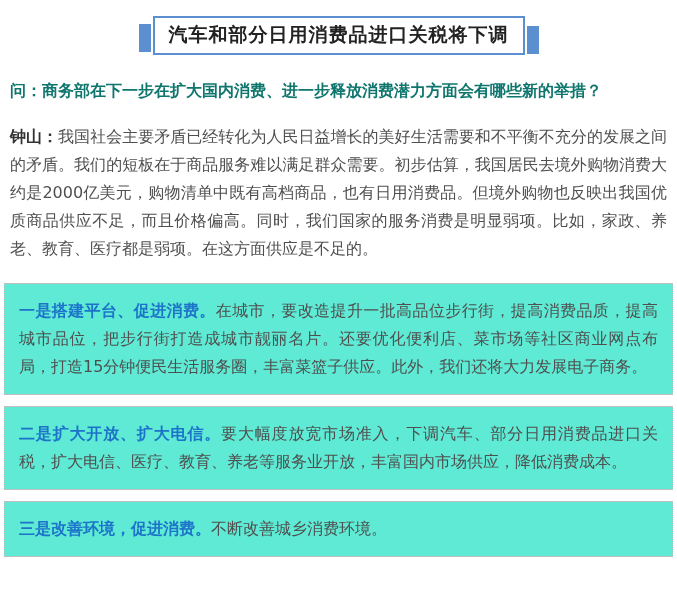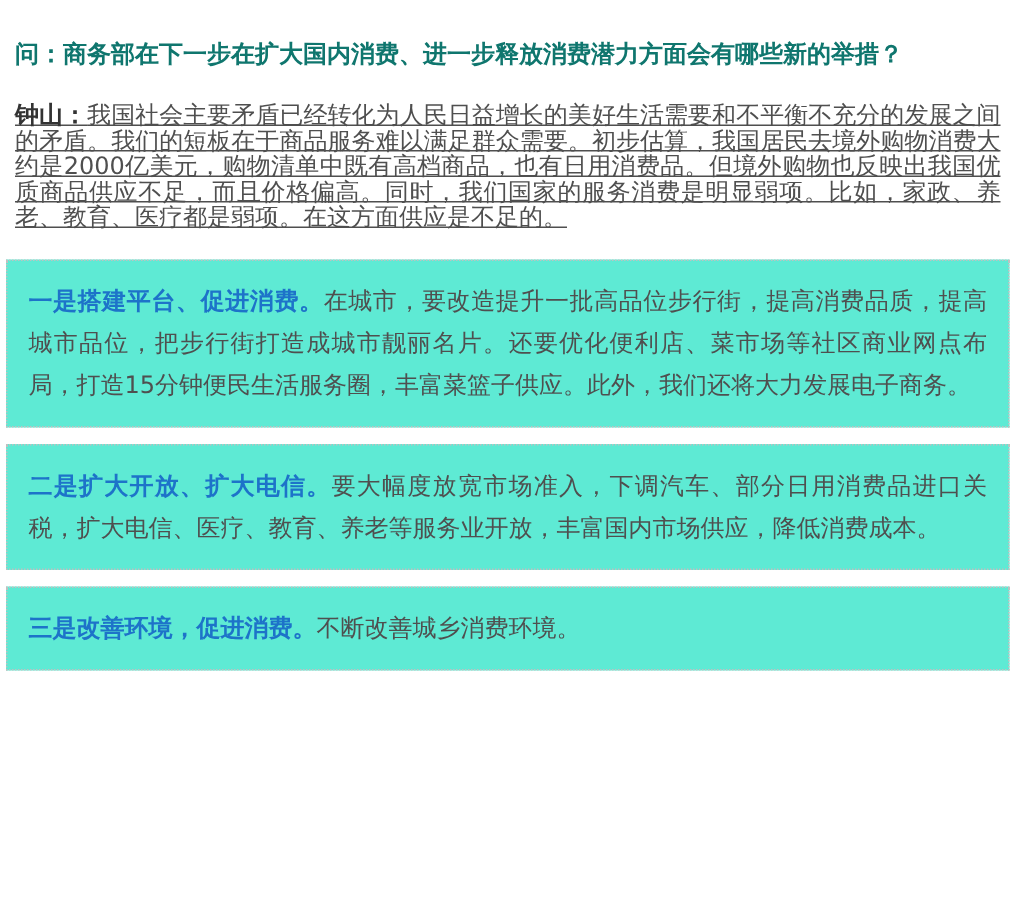--- a/index.html
+++ b/index.html
@@ -32,23 +32,22 @@
   
   .question {
     margin:24px 10px 0;
     font-weight:700; color:#0f766e;
     font-size:16px; line-height:24px;
   }
 
   
   .para {
     margin:20px 10px 0;
-    line-height:17px; color:#4f4f4f;
+    line-height:28px; color:#4f4f4f;
     text-align:justify;
-    text-decoration:underline;
   }
   .para + .para { margin-top:14px; }
   .speaker { font-weight:700; color:#333; }
 
   
   .point-box {
     margin:11px 4px 0;
     border:1px dotted #c0c0c0;
     background:#5eead4;
     padding:13px 14px;
@@ -56,20 +55,25 @@
     text-align:justify;
   }
   .point-box.first { margin-top:20px; }
   .lead { font-weight:700; color:#1d73c9; }
 </style>
 </head>
 <body>
 
 <div class="page">
 
+  <div class="title-wrap">
+    <span class="accent-tab tab-left"></span>
+    <div class="title-box">汽车和部分日用消费品进口关税将下调</div>
+    <span class="accent-tab tab-right"></span>
+  </div>
 
   <p class="question">问：商务部在下一步在扩大国内消费、进一步释放消费潜力方面会有哪些新的举措？</p>
 
   <p class="para"><strong class="speaker">钟山：</strong><span>我国社会主要矛盾已经转化为人民日益增长的美好生活需要和不平衡不充分的发展之间的矛盾。我们的短板在于商品服务难以满足群众需要。初步估算，我国居民去境外购物消费大约是2000亿美元，购物清单中既有高档商品，也有日用消费品。但境外购物也反映出我国优质商品供应不足，而且价格偏高。同时，我们国家的服务消费是明显弱项。比如，家政、养老、教育、医疗都是弱项。在这方面供应是不足的。</span></p>
 
 
   <div class="point-box first"><strong class="lead">一是搭建平台、促进消费。</strong><span>在城市，要改造提升一批高品位步行街，提高消费品质，提高城市品位，把步行街打造成城市靓丽名片。还要优化便利店、菜市场等社区商业网点布局，打造15分钟便民生活服务圈，丰富菜篮子供应。此外，我们还将大力发展电子商务。</span></div>
 
   <div class="point-box"><strong class="lead">二是扩大开放、扩大电信。</strong><span>要大幅度放宽市场准入，下调汽车、部分日用消费品进口关税，扩大电信、医疗、教育、养老等服务业开放，丰富国内市场供应，降低消费成本。</span></div>
 

